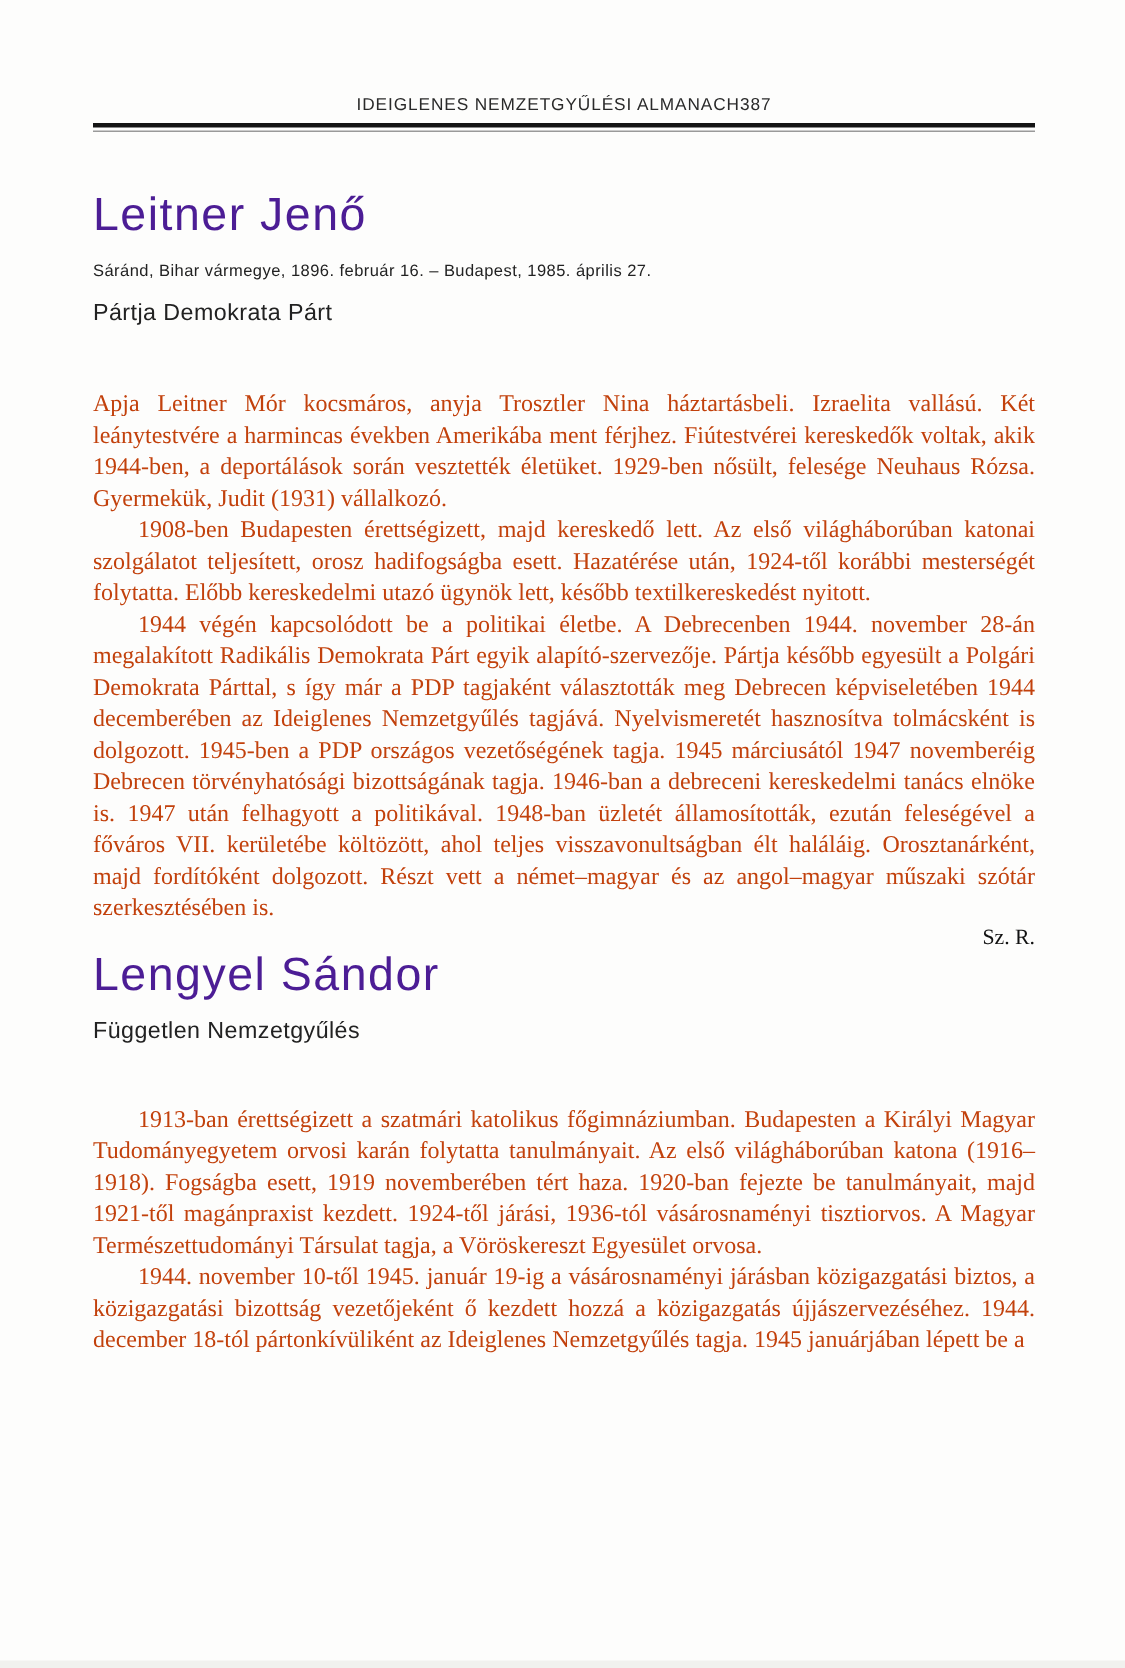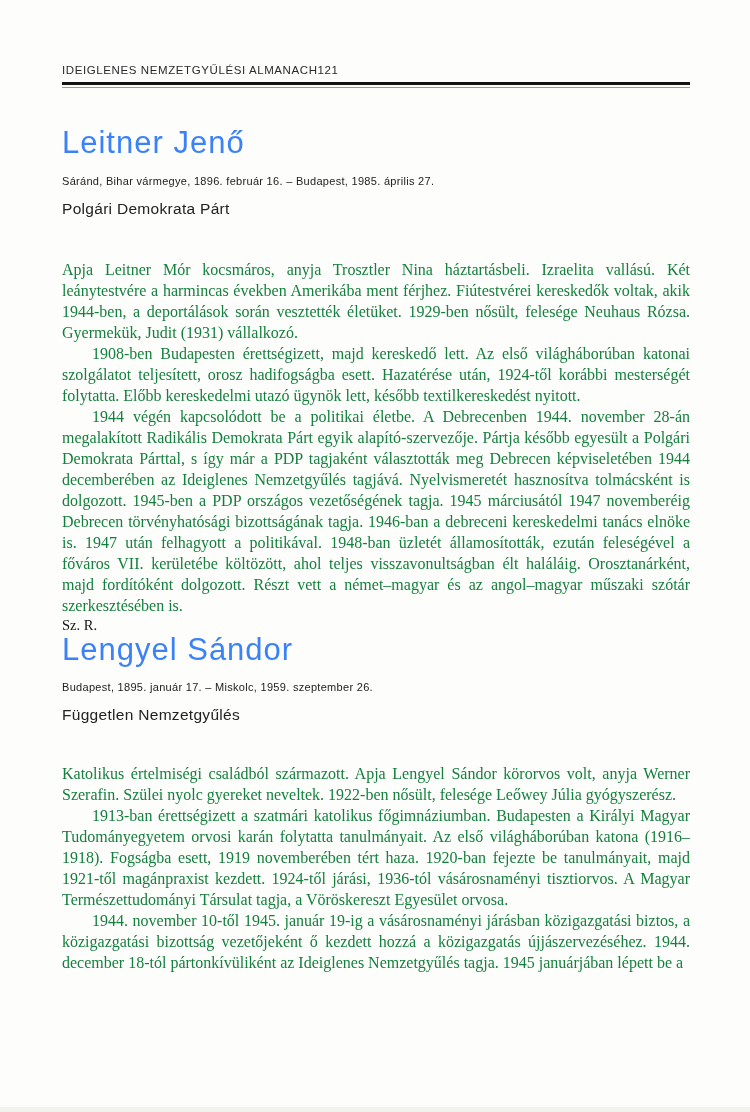--- a/index.html
+++ b/index.html
@@ -9,97 +9,96 @@
     margin:0 auto;
     background:#fdfdfc;
     box-sizing:border-box;
     padding:64px 60px 0 62px;
     overflow:hidden;
     font-family:"Liberation Sans",sans-serif;
     color:#1b1b1b;
   }
   
   .running-header{
-    display:flex;justify-content:flex-start;align-items:baseline;
+    display:flex;justify-content:center;align-items:baseline;
     font-size:11.5px;letter-spacing:.6px;color:#2a2a2a;
     font-family:"Liberation Sans",sans-serif;
   }
   .rule-thick{height:3px;background:#141414;margin-top:6px;}
   .rule-thin{height:1px;background:#9a9a9a;margin-top:2px;}
 
   
   .entry h1{
     margin:0;padding:0;
     font-size:31px;font-weight:300;letter-spacing:1px;
-    color:#3b82f6;line-height:1.05;
+    color:#4c1d95;line-height:1.05;
     font-family:"Liberation Sans",sans-serif;
   }
   .entry .life{
     margin:15px 0 0 0;
     font-size:11px;font-weight:300;letter-spacing:.3px;color:#222;
   }
   .entry .party{
     margin:13px 0 0 0;
     font-size:15.5px;font-weight:300;letter-spacing:.3px;color:#222;
   }
 
   
   .entry .body{
     margin-top:41px;
     font-family:"Liberation Serif",serif;
-    font-size:16px;line-height:21px;color:#15803d;
+    font-size:16px;line-height:21px;color:#c2410c;
     text-align:justify;
   }
   .entry .body p{margin:0;padding:0;}
   .entry .body p.ind{text-indent:30px;}
   .entry .sig{
     margin:1px 0 0 0;
     font-family:"Liberation Serif",serif;
     font-size:14.5px;color:#121212;
+    text-align:right;
   }
 
   .entry.first{margin-top:39px;}
   .entry.second{}
   .entry.second .body{margin-top:39px;}
 
   
   .scan-edge{
     position:absolute;left:0;bottom:0;width:100%;height:5px;
     background:#f1f1ee;
   }
 </style>
 </head>
 <body>
 
 <div class="page">
 
   <div class="running-header">
     <span>IDEIGLENES NEMZETGYŰLÉSI ALMANACH</span>
-    <span>121</span>
+    <span>387</span>
   </div>
   <div class="rule-thick"></div>
   <div class="rule-thin"></div>
 
   <section class="entry first">
     <h1>Leitner Jenő</h1>
     <p class="life">Sáránd, Bihar vármegye, 1896. február 16. – Budapest, 1985. április 27.</p>
-    <p class="party">Polgári Demokrata Párt</p>
+    <p class="party">Pártja Demokrata Párt</p>
     <div class="body">
       <p>Apja Leitner Mór kocsmáros, anyja Trosztler Nina háztartásbeli. Izraelita vallású. Két leánytestvére a harmincas években Amerikába ment férjhez. Fiútestvérei kereskedők voltak, akik 1944-ben, a deportálások során vesztették életüket. 1929-ben nősült, felesége Neuhaus Rózsa. Gyermekük, Judit (1931) vállalkozó.</p>
       <p class="ind">1908-ben Budapesten érettségizett, majd kereskedő lett. Az első világháborúban katonai szolgálatot teljesített, orosz hadifogságba esett. Hazatérése után, 1924-től korábbi mesterségét folytatta. Előbb kereskedelmi utazó ügynök lett, később textilkereskedést nyitott.</p>
       <p class="ind">1944 végén kapcsolódott be a politikai életbe. A Debrecenben 1944. november 28-án megalakított Radikális Demokrata Párt egyik alapító-szervezője. Pártja később egyesült a Polgári Demokrata Párttal, s így már a PDP tagjaként választották meg Debrecen képviseletében 1944 decemberében az Ideiglenes Nemzetgyűlés tagjává. Nyelvismeretét hasznosítva tolmácsként is dolgozott. 1945-ben a PDP országos vezetőségének tagja. 1945 márciusától 1947 novemberéig Debrecen törvényhatósági bizottságának tagja. 1946-ban a debreceni kereskedelmi tanács elnöke is. 1947 után felhagyott a politikával. 1948-ban üzletét államosították, ezután feleségével a főváros VII. kerületébe költözött, ahol teljes visszavonultságban élt haláláig. Orosztanárként, majd fordítóként dolgozott. Részt vett a német–magyar és az angol–magyar műszaki szótár szerkesztésében is.</p>
     </div>
     <p class="sig">Sz. R.</p>
   </section>
 
   <section class="entry second">
     <h1>Lengyel Sándor</h1>
-    <p class="life">Budapest, 1895. január 17. – Miskolc, 1959. szeptember 26.</p>
     <p class="party">Független Nemzetgyűlés</p>
     <div class="body">
-      <p>Katolikus értelmiségi családból származott. Apja Lengyel Sándor körorvos volt, anyja Werner Szerafin. Szülei nyolc gyereket neveltek. 1922-ben nősült, felesége Leőwey Júlia gyógyszerész.</p>
       <p class="ind">1913-ban érettségizett a szatmári katolikus főgimnáziumban. Budapesten a Királyi Magyar Tudományegyetem orvosi karán folytatta tanulmányait. Az első világháborúban katona (1916–1918). Fogságba esett, 1919 novemberében tért haza. 1920-ban fejezte be tanulmányait, majd 1921-től magánpraxist kezdett. 1924-től járási, 1936-tól vásárosnaményi tisztiorvos. A Magyar Természettudományi Társulat tagja, a Vöröskereszt Egyesület orvosa.</p>
       <p class="ind">1944. november 10-től 1945. január 19-ig a vásárosnaményi járásban közigazgatási biztos, a közigazgatási bizottság vezetőjeként ő kezdett hozzá a közigazgatás újjászervezéséhez. 1944. december 18-tól pártonkívüliként az Ideiglenes Nemzetgyűlés tagja. 1945 januárjában lépett be a</p>
     </div>
   </section>
 
   <div class="scan-edge"></div>
 </div>
 
 </body></html>

